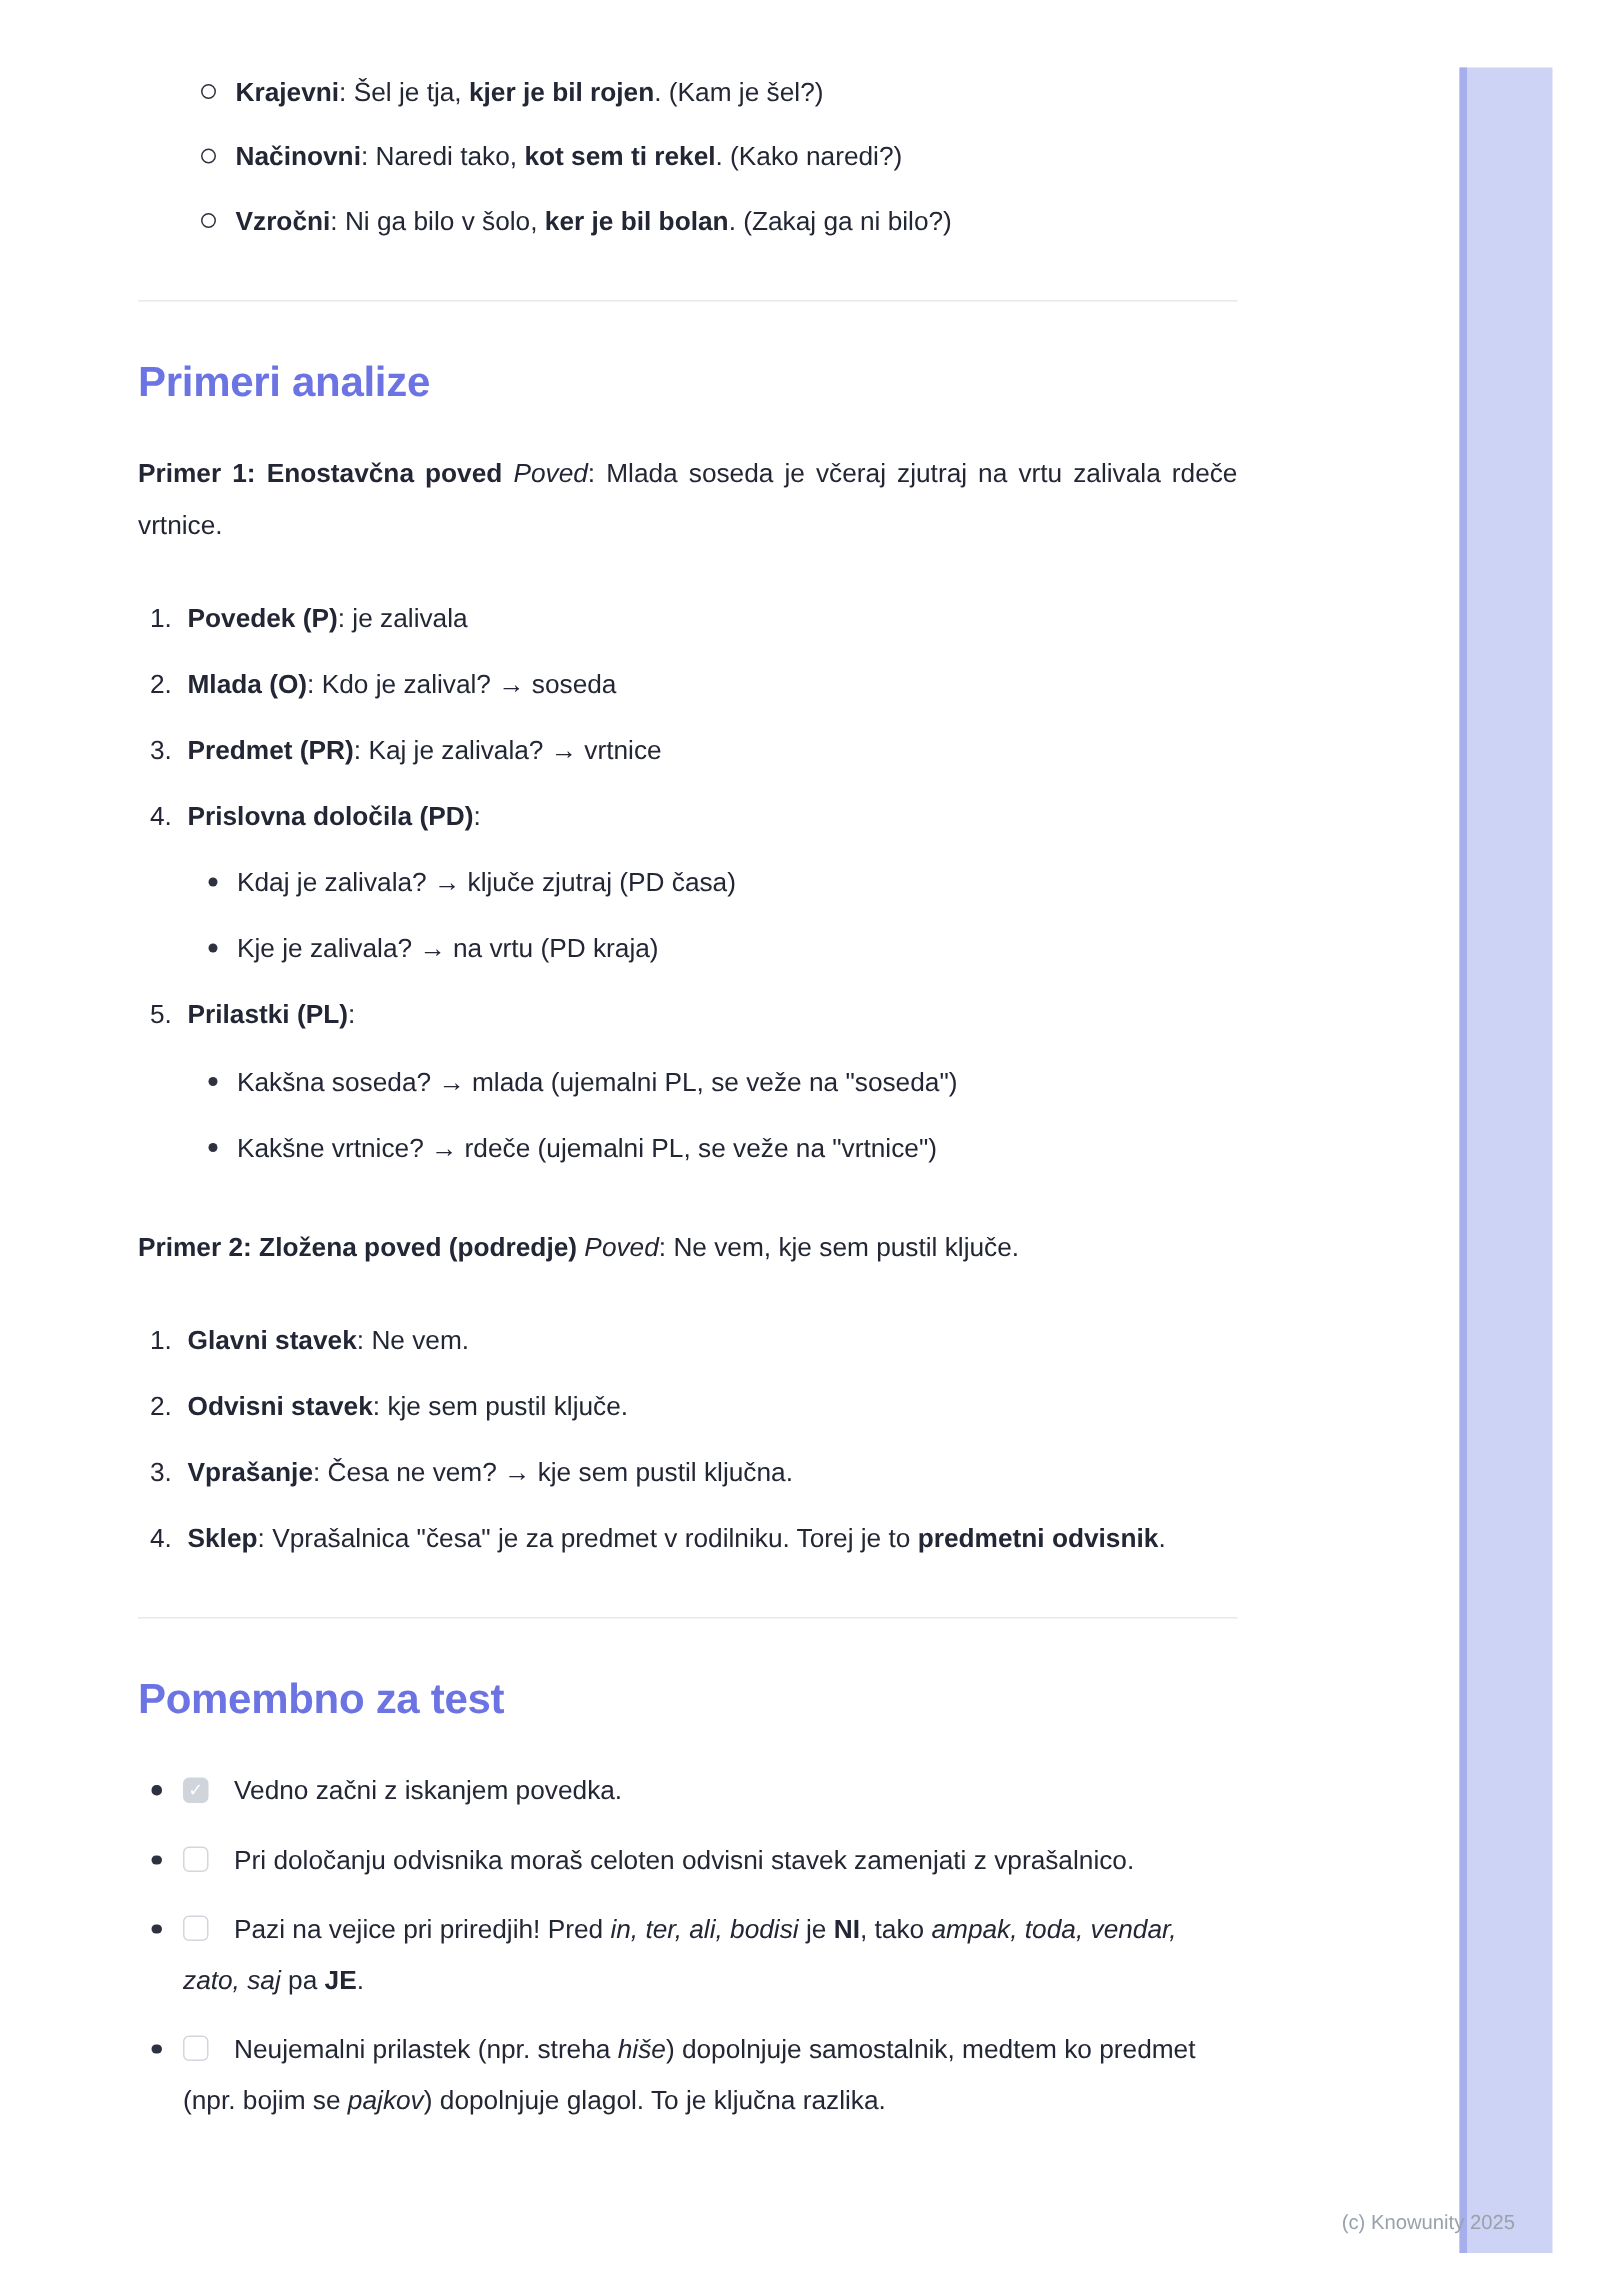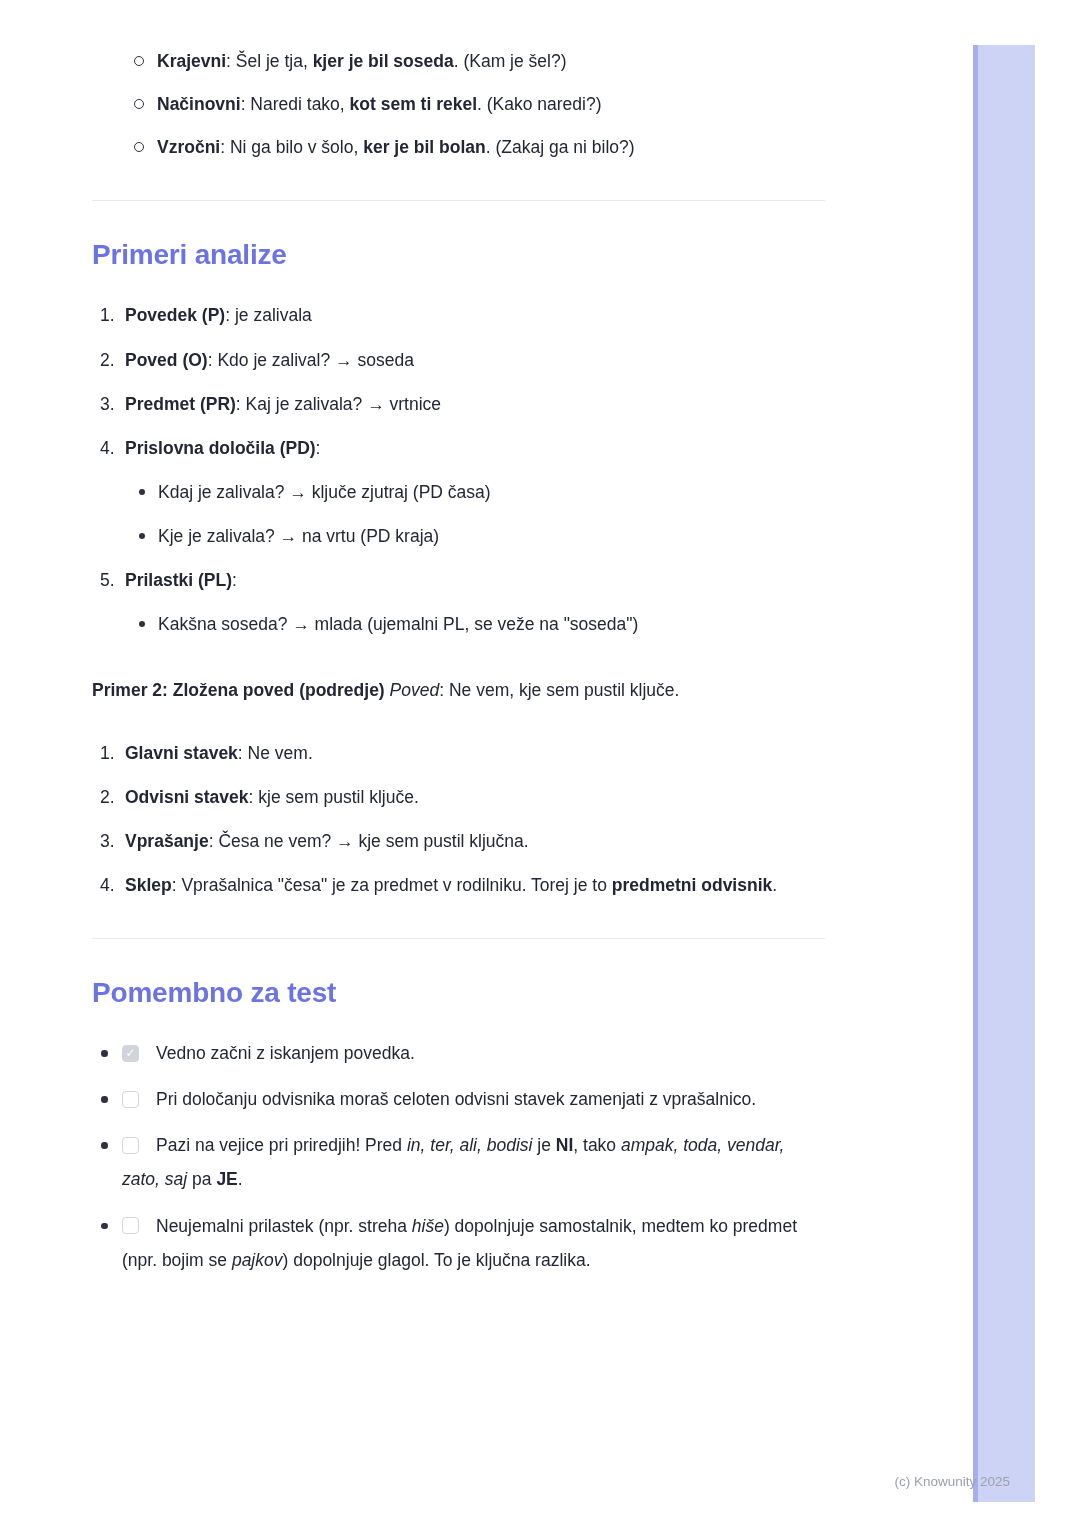--- a/index.html
+++ b/index.html
@@ -93,51 +93,53 @@
 </head>
 <body>
 
 <div class="page">
 
   <div class="scrollbar"></div>
 
   <div class="doc">
 
     <ul class="circle-list">
-      <li><span class="b">Krajevni</span><span>: Šel je tja, </span><span class="b">kjer je bil soseda</span><span>. (Kam je šel?)</span></li>
+      <li><span class="b">Krajevni</span><span>: Šel je tja, </span><span class="b">kjer je bil rojen</span><span>. (Kam je šel?)</span></li>
       <li><span class="b">Načinovni</span><span>: Naredi tako, </span><span class="b">kot sem ti rekel</span><span>. (Kako naredi?)</span></li>
       <li><span class="b">Vzročni</span><span>: Ni ga bilo v šolo, </span><span class="b">ker je bil bolan</span><span>. (Zakaj ga ni bilo?)</span></li>
     </ul>
 
     <hr class="divider">
 
     <h2 class="heading">Primeri analize</h2>
 
+    <p class="intro"><span class="b">Primer 1: Enostavčna poved</span><span> </span><span class="i">Poved</span><span>: Mlada soseda je včeraj zjutraj na vrtu zalivala rdeče vrtnice.</span></p>
 
     <ol class="num-list">
       <li>
         <div><span class="b">Povedek (P)</span><span>: je zalivala</span></div>
       </li>
       <li>
-        <div><span class="b">Poved (O)</span><span>: Kdo je zalival? → soseda</span></div>
+        <div><span class="b">Mlada (O)</span><span>: Kdo je zalival? → soseda</span></div>
       </li>
       <li>
         <div><span class="b">Predmet (PR)</span><span>: Kaj je zalivala? → vrtnice</span></div>
       </li>
       <li>
         <div><span class="b">Prislovna določila (PD)</span><span>:</span></div>
         <ul class="disc-list">
           <li><span>Kdaj je zalivala? → ključe zjutraj (PD časa)</span></li>
           <li><span>Kje je zalivala? → na vrtu (PD kraja)</span></li>
         </ul>
       </li>
       <li>
         <div><span class="b">Prilastki (PL)</span><span>:</span></div>
         <ul class="disc-list">
           <li><span>Kakšna soseda? → mlada (ujemalni PL, se veže na "soseda")</span></li>
+          <li><span>Kakšne vrtnice? → rdeče (ujemalni PL, se veže na "vrtnice")</span></li>
         </ul>
       </li>
     </ol>
 
     <p class="intro"><span class="b">Primer 2: Zložena poved (podredje)</span><span> </span><span class="i">Poved</span><span>: Ne vem, kje sem pustil ključe.</span></p>
 
     <ol class="num-list">
       <li>
         <div><span class="b">Glavni stavek</span><span>: Ne vem.</span></div>
       </li>

